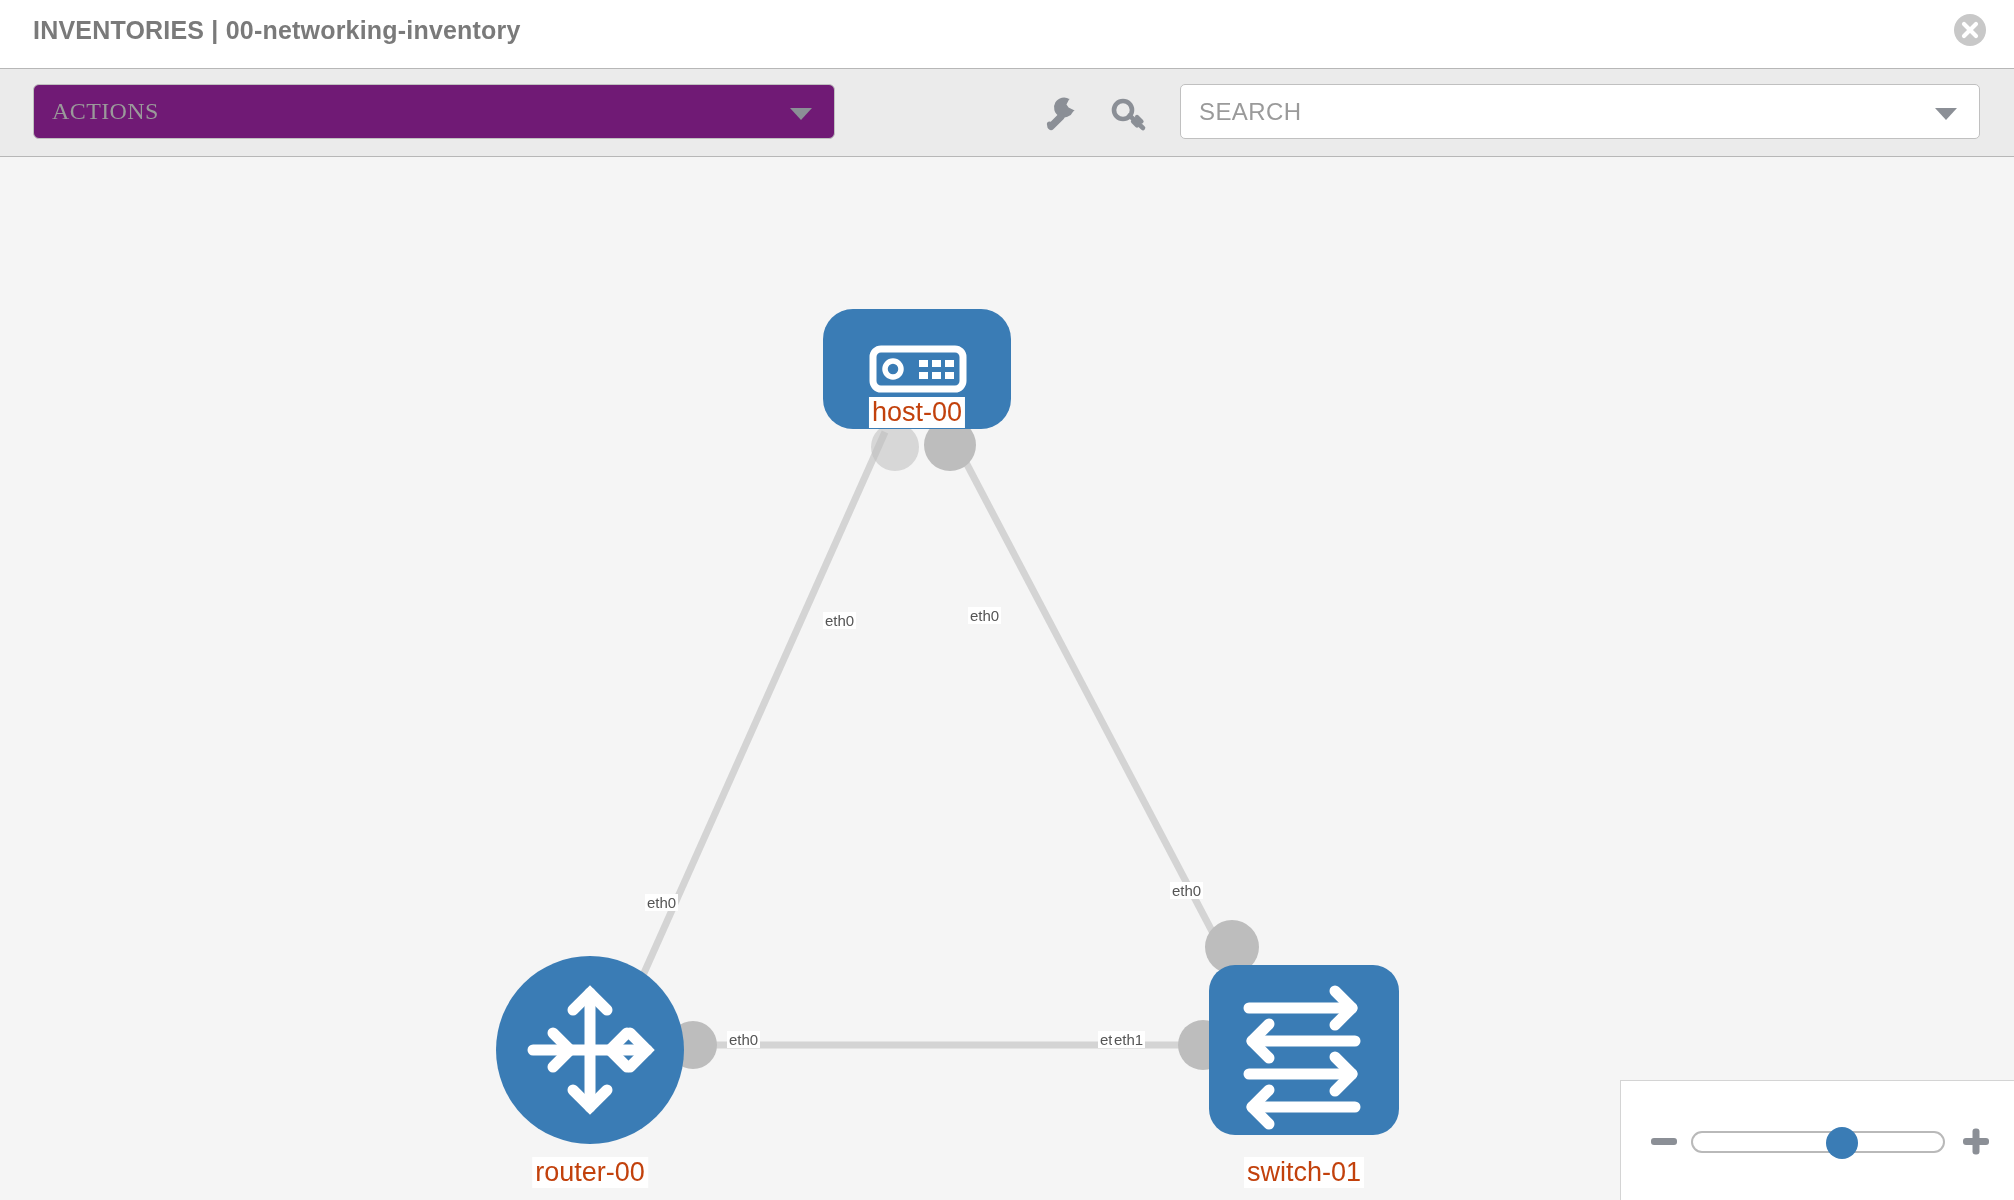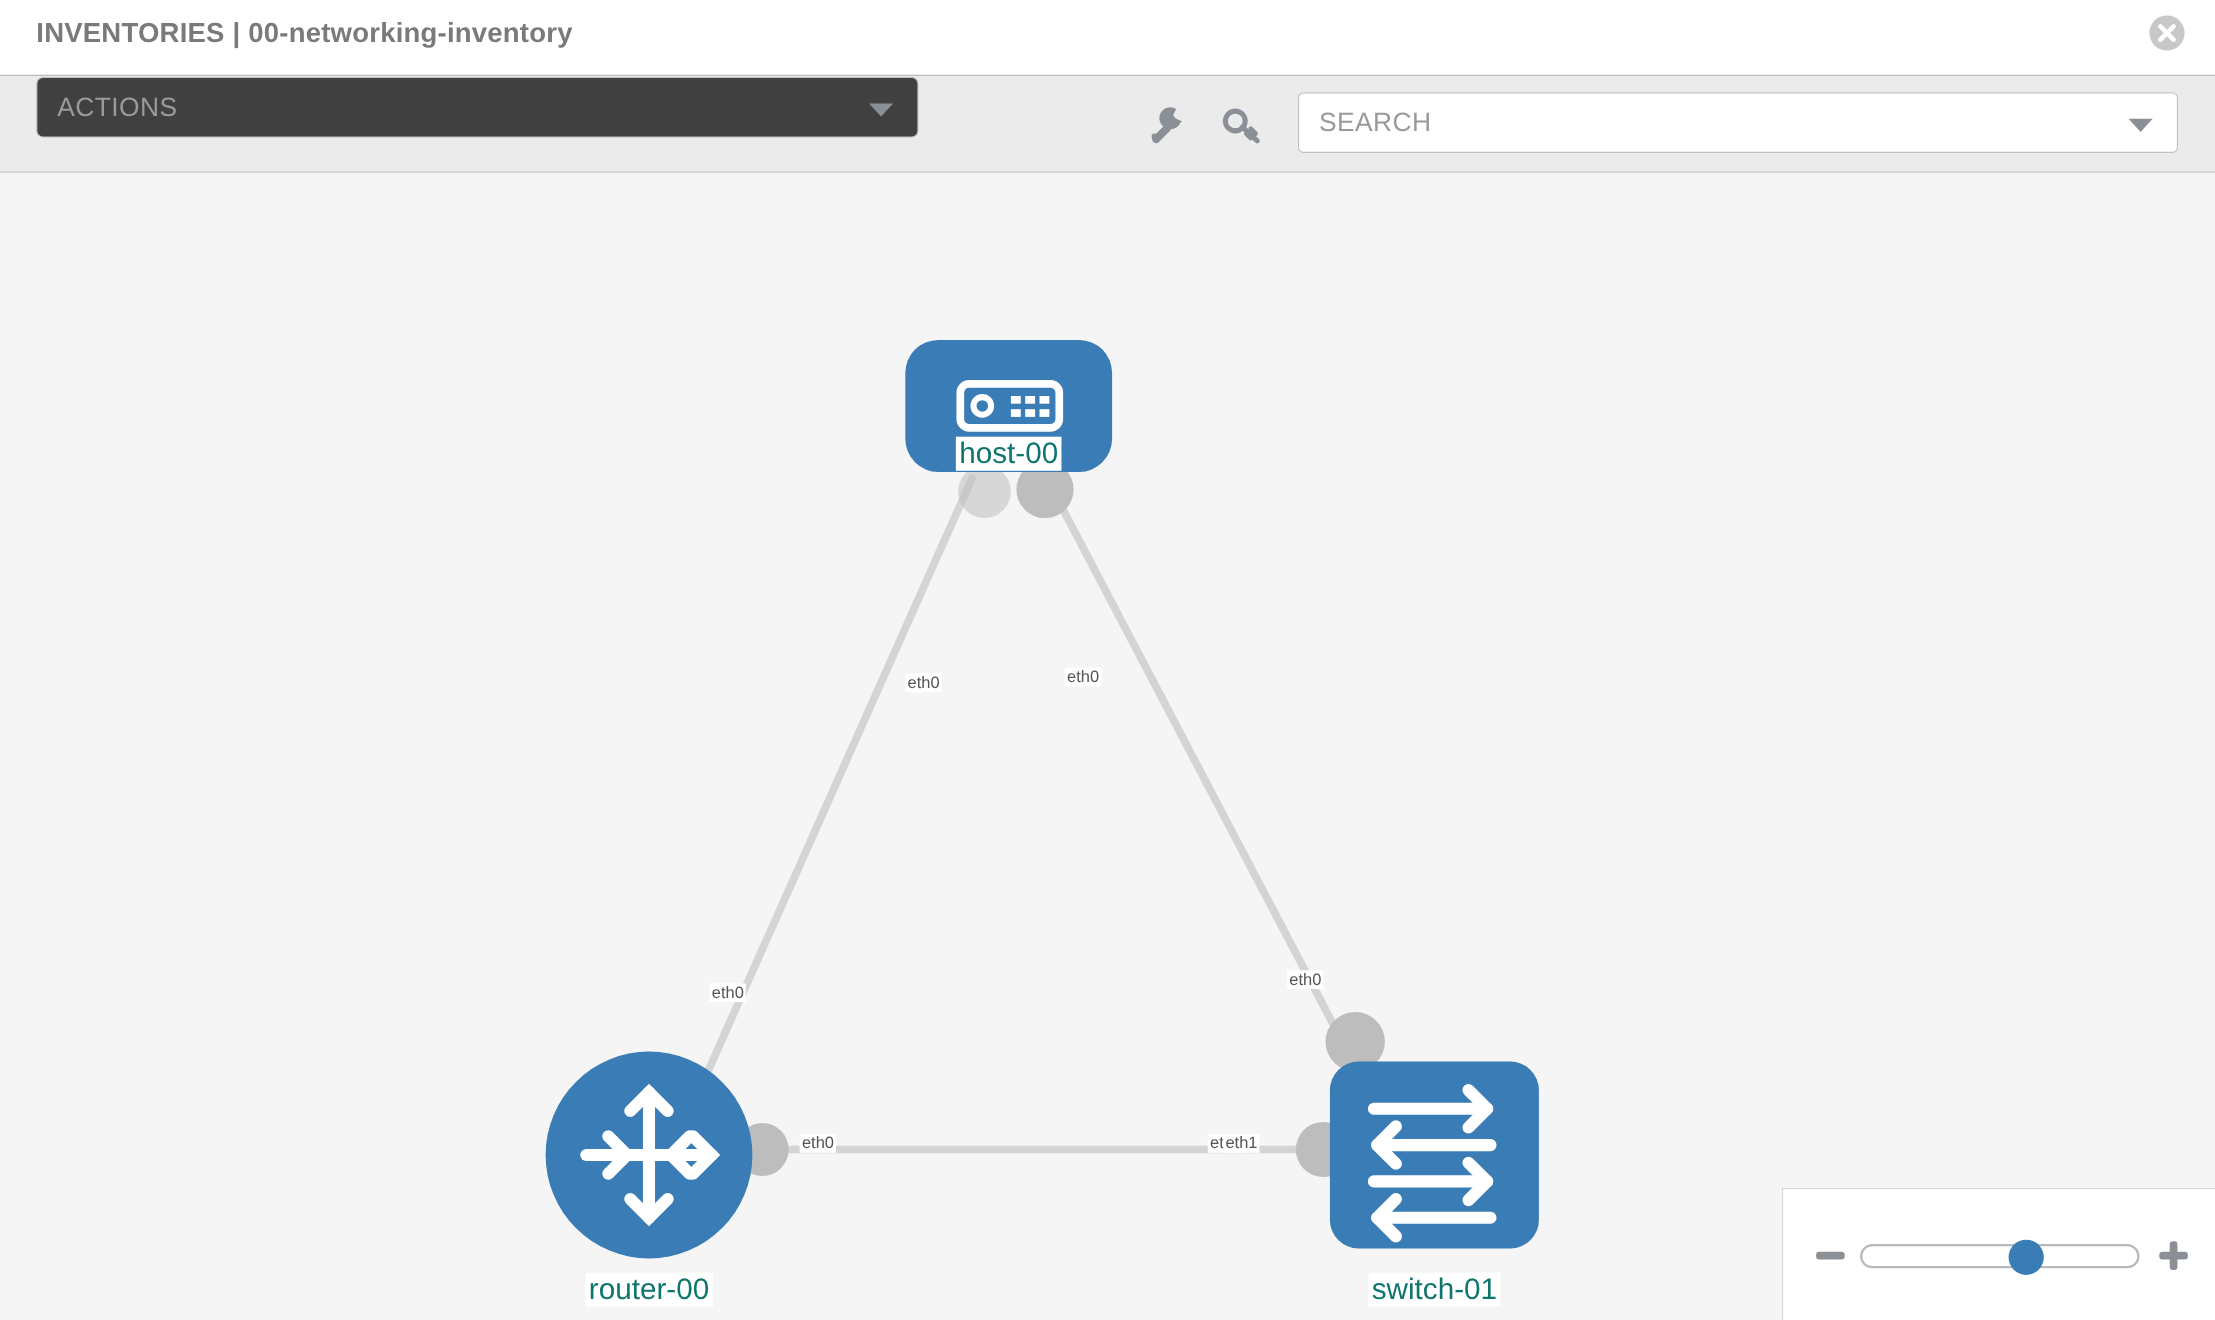--- a/index.html
+++ b/index.html
@@ -60,28 +60,29 @@
     height: 89px;
     background: #ebebeb;
     border-top: 1px solid #b7b7b7;
     border-bottom: 1px solid #b7b7b7;
     box-sizing: border-box;
   }
 
   .actions-select {
     position: absolute;
     left: 33px;
-    top: 1px;
+    top: 15px;
     width: 802px;
     height: 55px;
-    background: #404040;
+    background: #701a75;
     border: 1px solid #c0c0c0;
     border-radius: 6px;
     box-sizing: border-box;
     cursor: pointer;
+    font-family: Liberation Serif, serif;
   }
   .actions-select .label {
     position: absolute;
     left: 18px;
     top: 13px;
     font-size: 24px;
     color: #9a9a9a;
     letter-spacing: 0.4px;
     font-stretch: condensed;
   }
@@ -141,21 +142,21 @@
   .canvas svg.topology {
     position: absolute;
     left: 0; top: 0;
     width: 2014px;
     height: 1043px;
   }
 
   .node-label {
     position: absolute;
     background: #ffffff;
-    color: #0f766e;
+    color: #c2410c;
     font-size: 27px;
     padding: 0 3px;
     white-space: nowrap;
     transform: translateX(-50%);
   }
   .iface-label {
     position: absolute;
     background: #ffffff;
     color: #555555;
     font-size: 15px;

